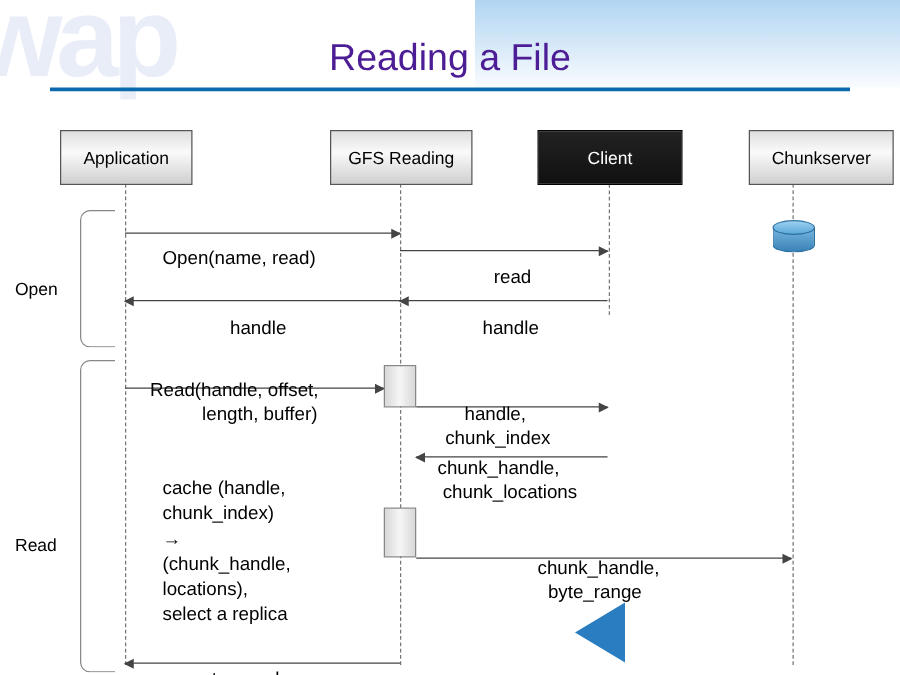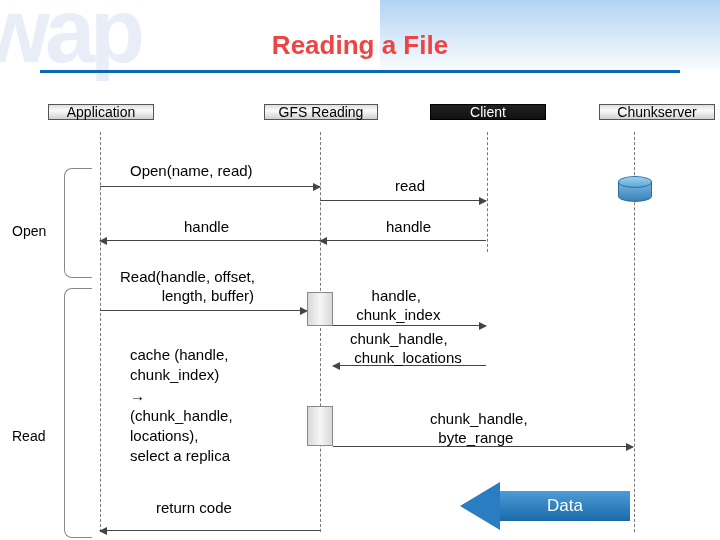--- a/index.html
+++ b/index.html
@@ -31,38 +31,38 @@
     height: 70px;
     background: linear-gradient(180deg, rgba(100,170,230,0.5), rgba(200,225,245,0.1));
     z-index: 0;
   }
   .title {
     position: absolute;
     top: 30px;
     left: 0;
     width: 100%;
     text-align: center;
-    font-size: 26px;
-    font-weight: bold;
-    color: #ef4444;
+    font-size: 30px;
+    font-weight: normal;
+    color: #4c1d95;
     z-index: 2;
   }
   .title-underline {
     position: absolute;
     top: 70px;
     left: 40px;
     width: 640px;
     height: 3px;
     background: #0a6aad;
     z-index: 2;
   }
   .actor {
     position: absolute;
     top: 104px;
-    height: 16px;
+    height: 44px;
     background: linear-gradient(180deg, #dedede, #fafafa 40%, #d0d0d0);
     border: 1px solid #555;
     font-size: 14px;
     font-weight: normal;
     display: flex;
     align-items: center;
     justify-content: center;
     z-index: 5;
     text-align: right;
   }
@@ -109,20 +109,21 @@
     z-index: 3;
   }
   .act-gfs1 { left: 307px; top: 292px; height: 34px; }
   .act-gfs2 { left: 307px; top: 406px; height: 40px; }
   .label {
     position: absolute;
     font-size: 15px;
     color: #000;
     z-index: 4;
     line-height: 1.25;
+    margin-top: 36px;
   }
   .side-label {
     position: absolute;
     font-size: 14px;
     color: #000;
     z-index: 4;
   }
   .side-open { left: 12px; top: 223px; }
   .side-read { left: 12px; top: 428px; }
   .brace-open {
@@ -250,14 +251,13 @@
 
 <div class="hline arrow-r" style="left:333px; top:446px; width:300px;"></div>
 <div class="label" style="left:430px; top:410px; white-space:pre;">chunk_handle,
   byte_range</div>
 
 <div class="hline arrow-l" style="left:100px; top:530px; width:220px;"></div>
 <div class="label" style="left:156px; top:499px;">return code</div>
 
 <div class="big-arrow">
   <div class="big-arrow-head"></div>
-  <div class="big-arrow-body">Data</div>
 </div>
 
 </body></html>

